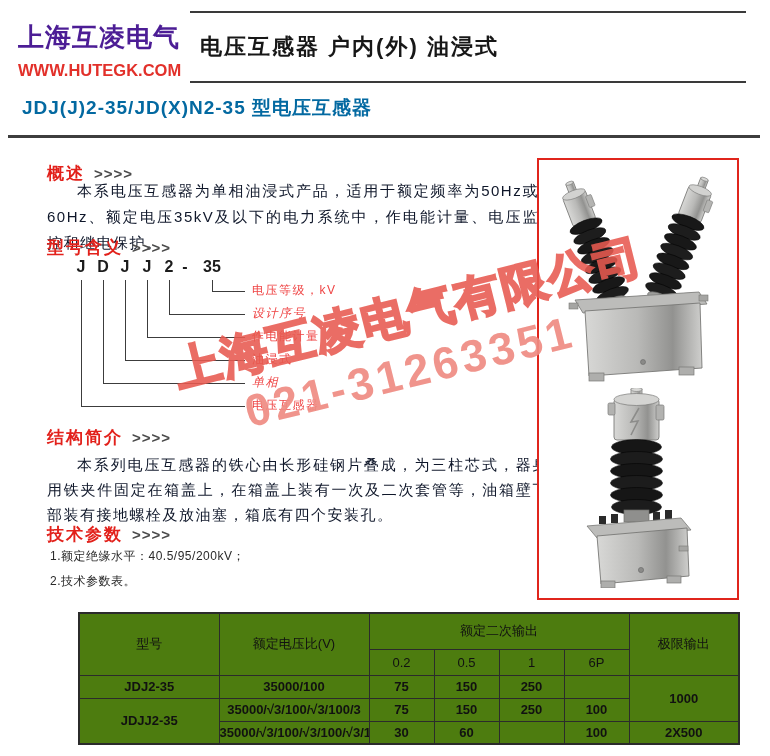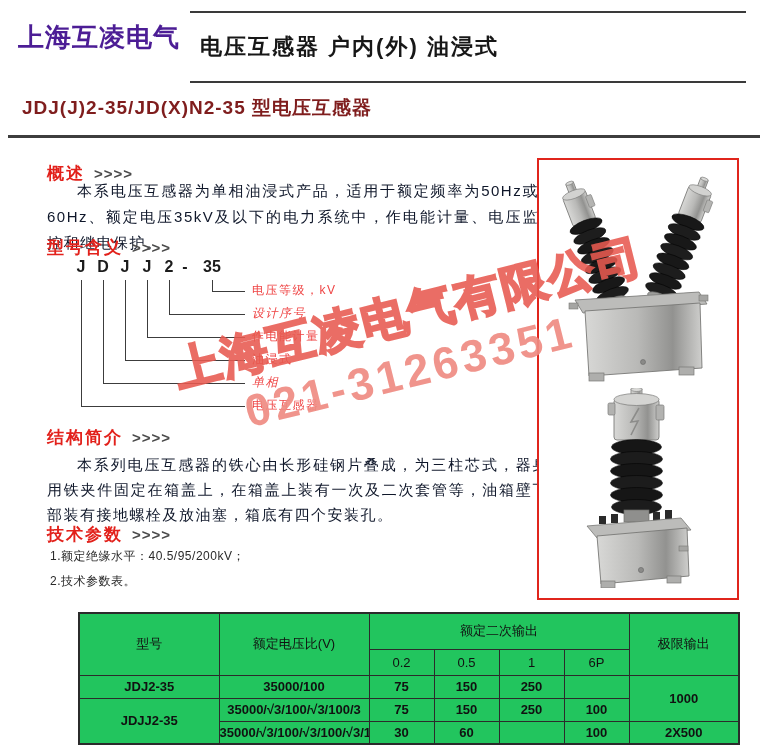--- a/index.html
+++ b/index.html
@@ -11,21 +11,21 @@
   
   .logo{position:absolute;left:18px;top:20px;width:170px;}
   .logo-title{font-size:26px;font-weight:bold;color:#4c1d95;letter-spacing:1px;white-space:nowrap;}
   .logo-url{font-size:16.5px;font-weight:bold;color:#e2302a;margin-top:6px;white-space:nowrap;}
   .titleblock{
     position:absolute;left:190px;top:11px;width:556px;height:68px;
     border-top:2px solid #3a3a3a;border-bottom:2px solid #3a3a3a;
     display:flex;align-items:center;
   }
   .page-title{font-size:22px;font-weight:bold;color:#171717;letter-spacing:2px;padding-left:10px;}
-  .model-title{position:absolute;left:22px;top:95px;font-size:19px;font-weight:bold;color:#7f1d1d;letter-spacing:1px;}
+  .model-title{position:absolute;left:22px;top:95px;font-size:19px;font-weight:bold;color:#0369a1;letter-spacing:1px;}
   .divider{position:absolute;left:8px;top:135px;width:752px;height:3px;background:#3d3d3d;}
   
   .sec-head{position:absolute;font-size:17px;font-weight:bold;color:#e2211b;letter-spacing:2px;white-space:nowrap;}
   .sec-head .arrows{font-size:15px;font-weight:bold;color:#4a4a4a;margin-left:9px;letter-spacing:1px;}
   .para{position:absolute;font-size:15px;line-height:26px;color:#0f172a;text-indent:2em;letter-spacing:1.5px;text-align:justify;}
   .tech-item{position:absolute;font-size:12px;color:#2a2a2a;letter-spacing:0.5px;white-space:nowrap;}
   
   .diagram{position:absolute;left:72px;top:258px;width:440px;height:168px;}
   .code-char{position:absolute;top:0;transform:translateX(-50%);font-size:16px;font-weight:bold;color:#1c1c1c;}
   .conn{position:absolute;border-left:1.5px solid #3c3c3c;border-bottom:1.5px solid #3c3c3c;}
@@ -36,32 +36,33 @@
   
   .wm{position:absolute;left:182px;top:340px;transform:rotate(-14deg);transform-origin:left center;z-index:6;pointer-events:none;white-space:nowrap;}
   .wm-company{font-size:46px;font-weight:bold;letter-spacing:2px;color:rgba(255,255,255,0);-webkit-text-stroke:2.4px #e85a50;opacity:.88;}
   .wm-phone{font-size:45px;font-weight:bold;color:#ef8c83;letter-spacing:4px;margin:0 0 0 58px;opacity:.92;}
   
   table.params{
     position:absolute;left:78px;top:612px;width:660px;
     border-collapse:collapse;table-layout:fixed;border:2px solid #2b2b2b;
   }
   table.params td{
-    border:1.5px solid #2b2b2b;background:#22c55e;text-align:center;
+    border:1.5px solid #2b2b2b;background:#4d7c0f;text-align:center;
     font-size:13px;color:#111;padding:0;overflow:hidden;white-space:nowrap;
   }
   tr.h1{height:36px;} tr.h2{height:26px;}
   tr.r{height:23px;font-weight:bold;}
   td.small{font-size:11px;letter-spacing:0;}
 </style>
 </head>
 <body>
 
 <div class="logo">
   <div class="logo-title">上海互凌电气</div>
+  <div class="logo-url">WWW.HUTEGK.COM</div>
 </div>
 
 <div class="titleblock">
   <div class="page-title">电压互感器 户内(外) 油浸式</div>
 </div>
 
 <div class="model-title">JDJ(J)2-35/JD(X)N2-35 型电压互感器</div>
 <div class="divider"></div>
 
 <div class="sec-head" style="left:47px;top:150px;margin-top:12px;">

